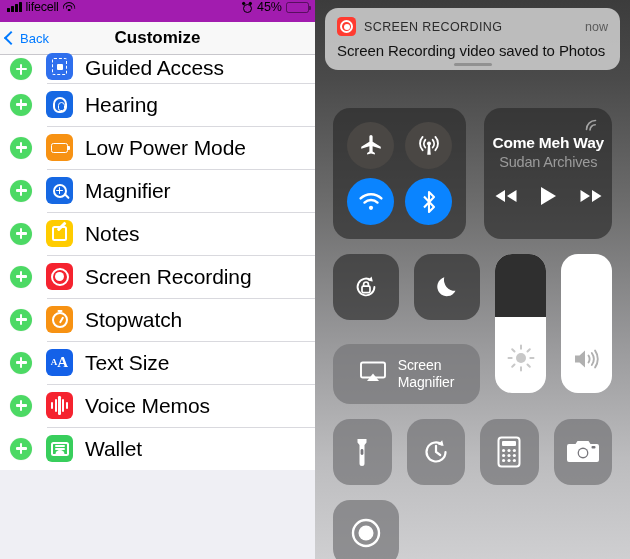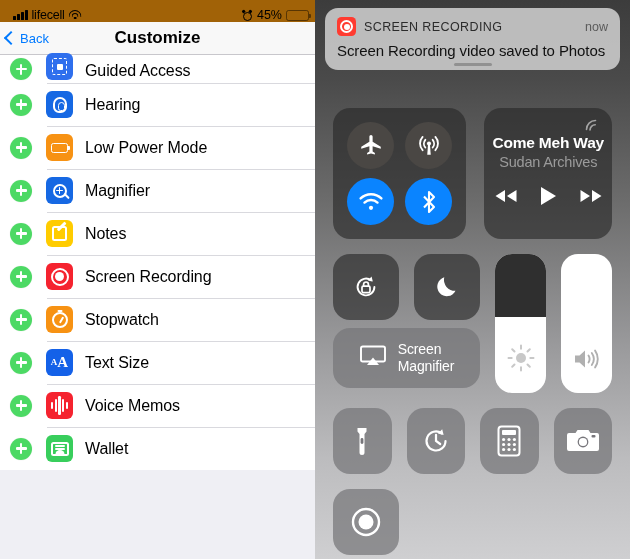--- a/index.html
+++ b/index.html
@@ -8,22 +8,22 @@
     font-family:"Liberation Sans", sans-serif;
     background:#fff;
     -webkit-font-smoothing:antialiased;
   }
   .screen { position:relative; width:630px; height:559px; display:flex; }
 
   
   .left { position:relative; width:315px; height:559px; background:#EFEFF4; overflow:hidden; }
 
   .statusbar {
-    position:relative; height:22px; background:#a16207;
-    display:flex; align-items:flex-end; padding:0 6px 0 13px;
+    position:relative; height:22px; background:#a21caf;
+    display:flex; align-items:flex-start; padding:0 6px 0 7px;
     font-size:12.5px; color:#000; font-weight:600;
   }
   .sb-left { display:flex; align-items:center; gap:4px; }
   .sig-bars { display:flex; align-items:flex-end; gap:1.5px; height:10px; }
   .sig-bars i { display:block; width:2.5px; background:#000; border-radius:0.5px; }
   .sig-bars i:nth-child(1){height:4px;} .sig-bars i:nth-child(2){height:6px;}
   .sig-bars i:nth-child(3){height:8px;} .sig-bars i:nth-child(4){height:10px;}
   .carrier { font-size:12.5px; font-weight:400; letter-spacing:-0.2px; }
   .wifi-sb { width:13px; height:10px; position:relative; }
   .wifi-sb span { position:absolute; left:50%; transform:translateX(-50%);
@@ -68,21 +68,21 @@
      box-shadow:0 0 0 .5px rgba(0,0,0,.04); }
   .add-btn:before, .add-btn:after { content:""; position:absolute; background:#fff; border-radius:1px; }
   .add-btn:before { width:11px; height:2.3px; }
   .add-btn:after  { width:2.3px; height:11px; }
   .add-wrap { position:relative; width:22px; height:22px; display:flex;
      align-items:center; justify-content:center; flex:none; }
 
   .app-ic { width:27px; height:27px; border-radius:6px; margin-left:14px; flex:none;
      position:relative; display:flex; align-items:center; justify-content:center;
      overflow:hidden; }
-  .row-label { margin-left:12px; font-size:16px; color:#000; letter-spacing:-0.1px; }
+  .row-label { margin-left:12px; font-size:21px; color:#000; letter-spacing:-0.1px; }
 
   
   .ic-guided .gbox { width:15px; height:17px; border:1.8px dashed #fff; border-radius:2px;
      display:flex; align-items:center; justify-content:center; }
   .ic-guided .lk { width:6px; height:6px; background:#fff; border-radius:1px; }
   .ic-hearing .ear { width:14px; height:16px; border:2px solid #fff; border-radius:8px 8px 7px 7px;
      position:relative; }
   .ic-hearing .ear:after { content:""; position:absolute; left:3px; top:3px; width:5px; height:7px;
      border:1.8px solid #fff; border-radius:4px 4px 3px 3px; }
   .ic-lpm .bbody { width:17px; height:10px; border:1.8px solid #fff; border-radius:2.4px;
@@ -158,21 +158,21 @@
      flex-direction:column; align-items:center; }
   .airplay-ic { position:absolute; right:11px; top:9px; opacity:.62; }
   .track-title { margin-top:16px; font-size:15.5px; font-weight:700; color:#fff;
      letter-spacing:-0.2px; white-space:nowrap; }
   .track-artist { margin-top:2px; font-size:14.5px; color:#9b9b9b; letter-spacing:-0.2px;
      white-space:nowrap; }
   .transport { margin-top:16px; display:flex; align-items:center; gap:22px; }
 
   
   .cc-mid { display:flex; gap:15px; margin-bottom:15px; }
-  .mid-left { display:flex; flex-direction:column; gap:8px; }
+  .mid-left { display:flex; flex-direction:column; gap:24px; }
   .mid-top { display:flex; gap:15px; }
   .sq-mod { width:66px; height:66px; border-radius:17px; background:rgba(38,38,38,.62);
      display:flex; align-items:center; justify-content:center; }
   .mirror-mod { width:147px; height:60px; border-radius:17px; background:rgba(118,118,120,.72);
      display:flex; align-items:center; justify-content:center; gap:11px; }
   .mirror-label { color:#fff; font-size:14px; line-height:17px; letter-spacing:-0.1px; }
 
   .slider { width:60px; height:139px; border-radius:17px; overflow:hidden;
      position:relative; background:#fff; display:flex; align-items:flex-end;
      justify-content:center; padding-bottom:16px; }

